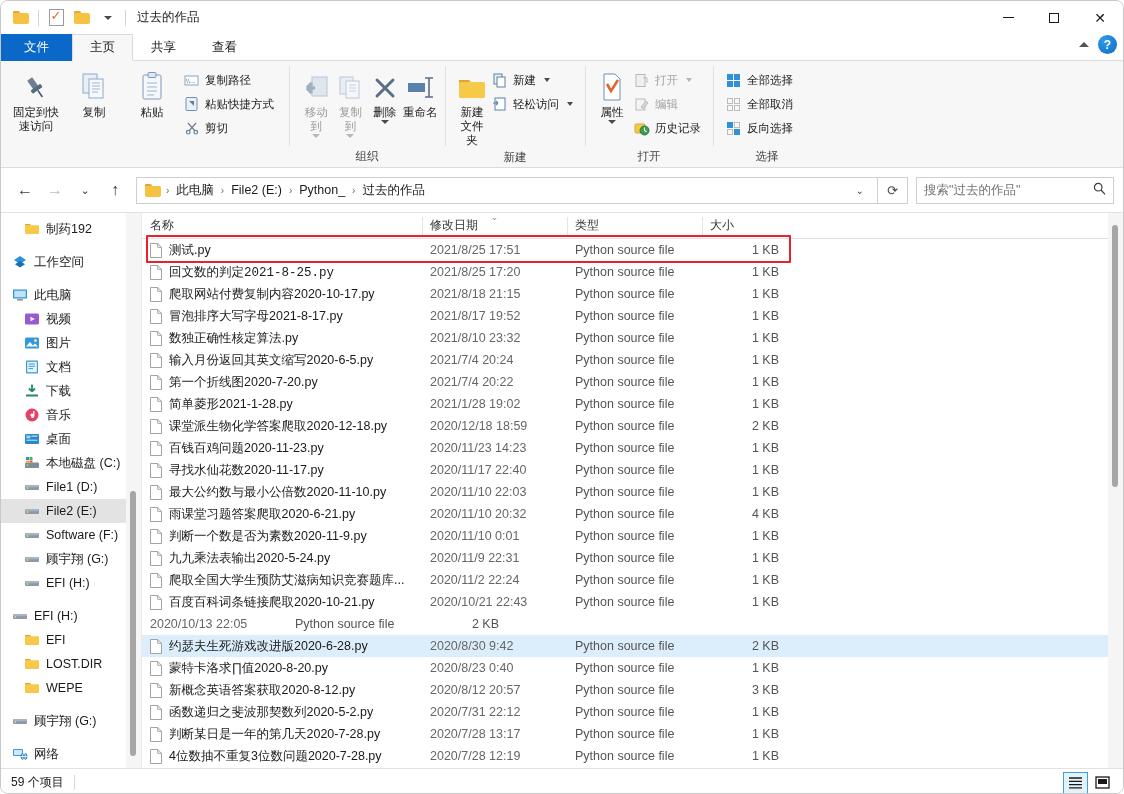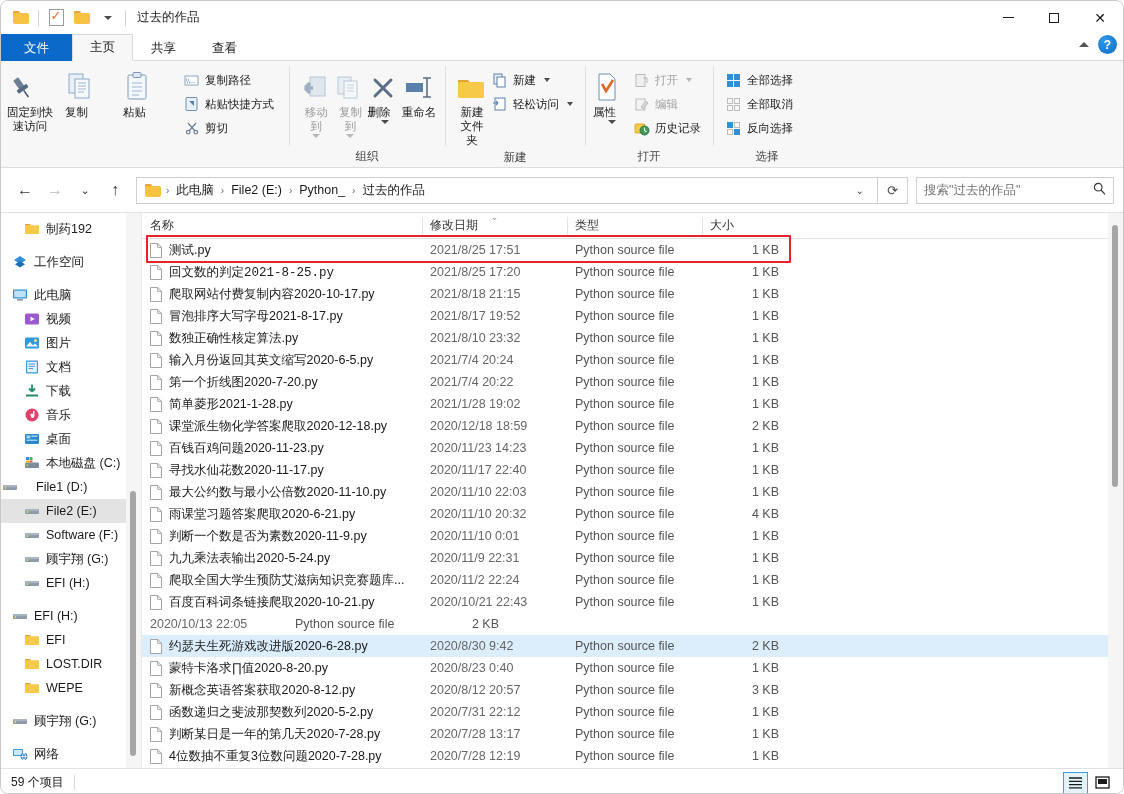--- a/index.html
+++ b/index.html
@@ -67,21 +67,21 @@
   .wc {
     width: 46px; height: 33px; display: flex; align-items: center;
     justify-content: center; font-size: 11px; color: #1a1a1a;
   }
   .wc-min { width: 11px; height: 1px; background: #1a1a1a; }
   .wc-max { width: 10px; height: 10px; border: 1px solid #1a1a1a; }
   .wc-cls { font-size: 14px; line-height: 1; font-weight: 300; }
 
   
   .tabstrip {
-    height: 27px; display: flex; align-items: flex-start;
+    height: 27px; display: flex; align-items: center;
     background: #ffffff; position: relative;
     border-bottom: 1px solid #dadada;
   }
   .tab {
     height: 27px; padding: 0 17px; display: flex; align-items: center;
     font-size: 12.5px; color: #1a1a1a; cursor: default;
     border: 1px solid transparent; border-bottom: none;
   }
   .tab.file {
     background: #0a68c9; color: #fff; padding: 0 22px; height: 27px;
@@ -119,21 +119,21 @@
   .rgroup + .rgroup:before {
     content: ""; position: absolute; left: 0; top: 5px;
     width: 1px; height: 80px; background: #e0e0e0;
   }
   .rgroup-body { display: flex; flex: 1; padding: 0 6px; }
   .rgroup-label {
     text-align: center; font-size: 11.5px; color: #3c3c3c;
     height: 22px; line-height: 20px;
   }
   .bigbtn {
-    width: 58px; display: flex; flex-direction: column; align-items: flex-start;
+    width: 58px; display: flex; flex-direction: column; align-items: center;
     padding-top: 4px; cursor: default;
   }
   .bigbtn .lbl {
     font-size: 11.5px; color: #1a1a1a; text-align: center;
     line-height: 14px; margin-top: 2px;
   }
   .bigbtn .lbl.dim { color: #9a9a9a; }
   .bigicon { height: 34px; display: flex; align-items: flex-end; justify-content: center; }
   .smallcol { display: flex; flex-direction: column; justify-content: flex-start; padding-top: 3px; }
   .smallbtn {
@@ -732,21 +732,21 @@
                 <rect x="1" y="7.5" width="14" height="5.5" rx="1" fill="#7f8c9a"></rect>
                 <circle cx="3.4" cy="10.3" r="1" fill="#9dd84f"></circle>
                 <rect x="2" y="2" width="3" height="3" fill="#2f8fd8"></rect>
                 <rect x="5.5" y="2" width="3" height="3" fill="#4db34d"></rect>
                 <rect x="2" y="5.5" width="3" height="2" fill="#f2b01e"></rect>
                 <rect x="5.5" y="5.5" width="3" height="2" fill="#e05a3c"></rect>
               </svg>
             </span>
             <span>本地磁盘 (C:)</span>
           </div>
-          <div class="nav-item" style=" gap: 12px;">
+          <div class="nav-item" style="padding-left: 22px;">
             <span class="nico">
               <svg width="16" height="16" viewBox="0 0 16 16">
                 <rect x="1" y="6" width="14" height="5" rx="1.2" fill="#8c99a8"></rect>
                 <rect x="1" y="6" width="14" height="2.2" rx="1.2" fill="#a8b4c2"></rect>
                 <circle cx="3.4" cy="9" r="0.9" fill="#d8e052"></circle>
               </svg>
             </span>
             <span>File1 (D:)</span>
           </div>
           <div class="nav-item sel" style="padding-left: 22px;">

